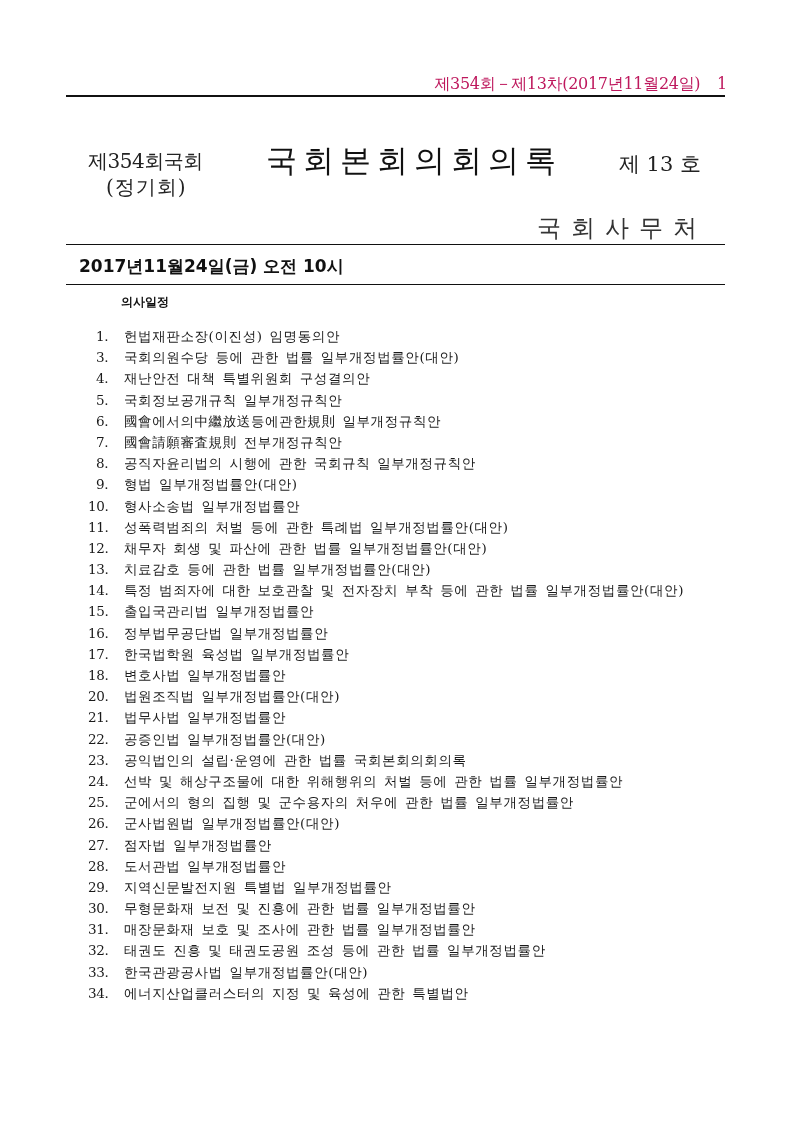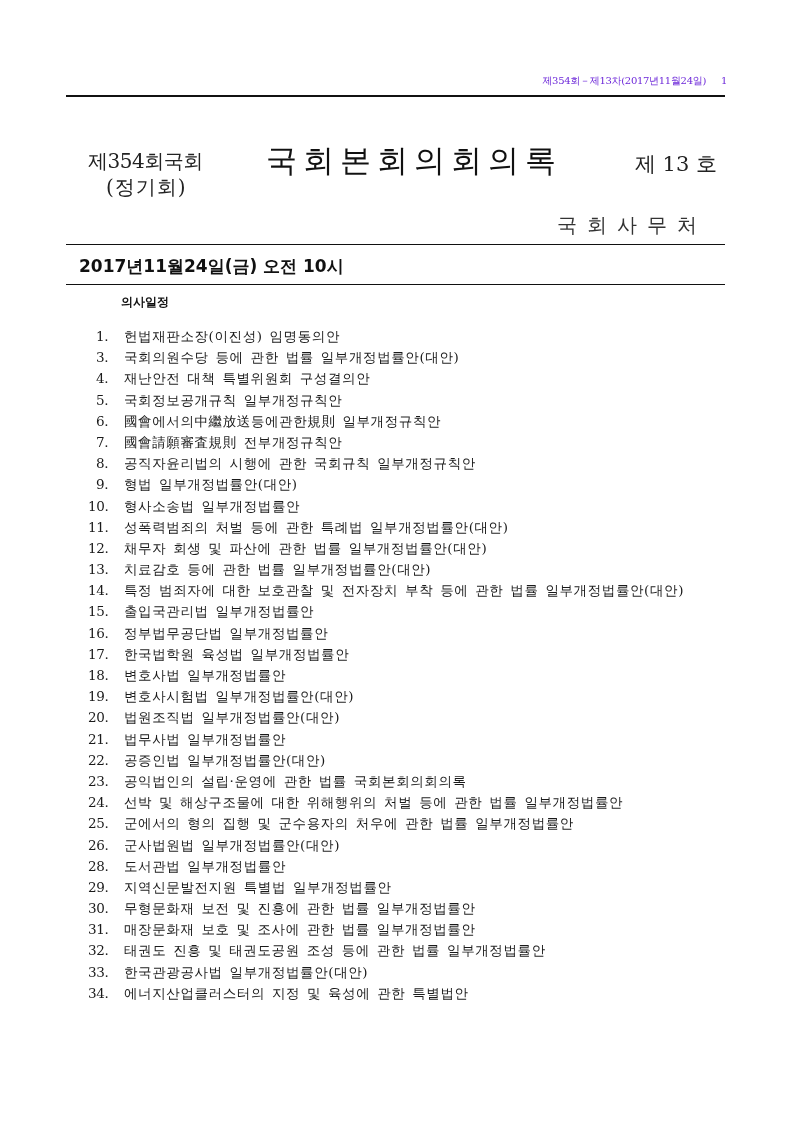--- a/index.html
+++ b/index.html
@@ -12,23 +12,23 @@
       height: 1123px;
       position: relative;
       overflow: hidden;
       color: #1a1a1a;
       font-family: "DejaVu Serif", "Liberation Serif", serif;
     }
     .page-header {
       position: absolute;
       top: 74px;
       right: 66px;
-      font-size: 10px;
+      font-size: 16px;
       letter-spacing: -0.3px;
-      color: #6d28d9;
+      color: #be185d;
       font-family: "DejaVu Serif", serif;
     }
     .page-header .page-num {
       margin-left: 12px;
     }
     .rule {
       position: absolute;
       left: 66px;
       width: 659px;
       height: 1.5px;
@@ -59,31 +59,31 @@
       left: 266px;
       font-size: 31px;
       font-weight: normal;
       letter-spacing: 6px;
       font-family: "DejaVu Sans", sans-serif;
       color: #111;
     }
     .issue-no {
       position: absolute;
       top: 150px;
-      right: 76px;
+      right: 92px;
       font-size: 21px;
       font-family: "DejaVu Serif", serif;
       color: #222;
       letter-spacing: 0px;
     }
     .publisher {
       position: absolute;
       top: 212px;
       right: 86px;
-      font-size: 20px;
+      font-size: 24px;
       letter-spacing: 10px;
       font-family: "DejaVu Serif", serif;
       color: #333;
       margin-left: 40px;
     }
     .meeting-date {
       position: absolute;
       top: 255px;
       left: 79px;
       font-size: 17px;
@@ -172,28 +172,28 @@
     <li class="agenda-item"><span class="num one-digit">9.</span><span class="text">형법 일부개정법률안(대안)</span></li>
     <li class="agenda-item"><span class="num">10.</span><span class="text">형사소송법 일부개정법률안</span></li>
     <li class="agenda-item"><span class="num">11.</span><span class="text">성폭력범죄의 처벌 등에 관한 특례법 일부개정법률안(대안)</span></li>
     <li class="agenda-item"><span class="num">12.</span><span class="text">채무자 회생 및 파산에 관한 법률 일부개정법률안(대안)</span></li>
     <li class="agenda-item"><span class="num">13.</span><span class="text">치료감호 등에 관한 법률 일부개정법률안(대안)</span></li>
     <li class="agenda-item"><span class="num">14.</span><span class="text">특정 범죄자에 대한 보호관찰 및 전자장치 부착 등에 관한 법률 일부개정법률안(대안)</span></li>
     <li class="agenda-item"><span class="num">15.</span><span class="text">출입국관리법 일부개정법률안</span></li>
     <li class="agenda-item"><span class="num">16.</span><span class="text">정부법무공단법 일부개정법률안</span></li>
     <li class="agenda-item"><span class="num">17.</span><span class="text">한국법학원 육성법 일부개정법률안</span></li>
     <li class="agenda-item"><span class="num">18.</span><span class="text">변호사법 일부개정법률안</span></li>
-    <li class="agenda-item"><span class="num">19.</span><span class="text">변호사시험법 일부개정법률안(대안)</span></li>
     <li class="agenda-item"><span class="num">20.</span><span class="text">법원조직법 일부개정법률안(대안)</span></li>
     <li class="agenda-item"><span class="num">21.</span><span class="text">법무사법 일부개정법률안</span></li>
     <li class="agenda-item"><span class="num">22.</span><span class="text">공증인법 일부개정법률안(대안)</span></li>
     <li class="agenda-item"><span class="num">23.</span><span class="text">공익법인의 설립·운영에 관한 법률 국회본회의회의록</span></li>
     <li class="agenda-item"><span class="num">24.</span><span class="text">선박 및 해상구조물에 대한 위해행위의 처벌 등에 관한 법률 일부개정법률안</span></li>
     <li class="agenda-item"><span class="num">25.</span><span class="text">군에서의 형의 집행 및 군수용자의 처우에 관한 법률 일부개정법률안</span></li>
     <li class="agenda-item"><span class="num">26.</span><span class="text">군사법원법 일부개정법률안(대안)</span></li>
+    <li class="agenda-item"><span class="num">27.</span><span class="text">점자법 일부개정법률안</span></li>
     <li class="agenda-item"><span class="num">28.</span><span class="text">도서관법 일부개정법률안</span></li>
     <li class="agenda-item"><span class="num">29.</span><span class="text">지역신문발전지원 특별법 일부개정법률안</span></li>
     <li class="agenda-item"><span class="num">30.</span><span class="text">무형문화재 보전 및 진흥에 관한 법률 일부개정법률안</span></li>
     <li class="agenda-item"><span class="num">31.</span><span class="text">매장문화재 보호 및 조사에 관한 법률 일부개정법률안</span></li>
     <li class="agenda-item"><span class="num">32.</span><span class="text">태권도 진흥 및 태권도공원 조성 등에 관한 법률 일부개정법률안</span></li>
     <li class="agenda-item"><span class="num">33.</span><span class="text">한국관광공사법 일부개정법률안(대안)</span></li>
     <li class="agenda-item"><span class="num">34.</span><span class="text">에너지산업클러스터의 지정 및 육성에 관한 특별법안</span></li>
   </ul>
 
 </body></html>

